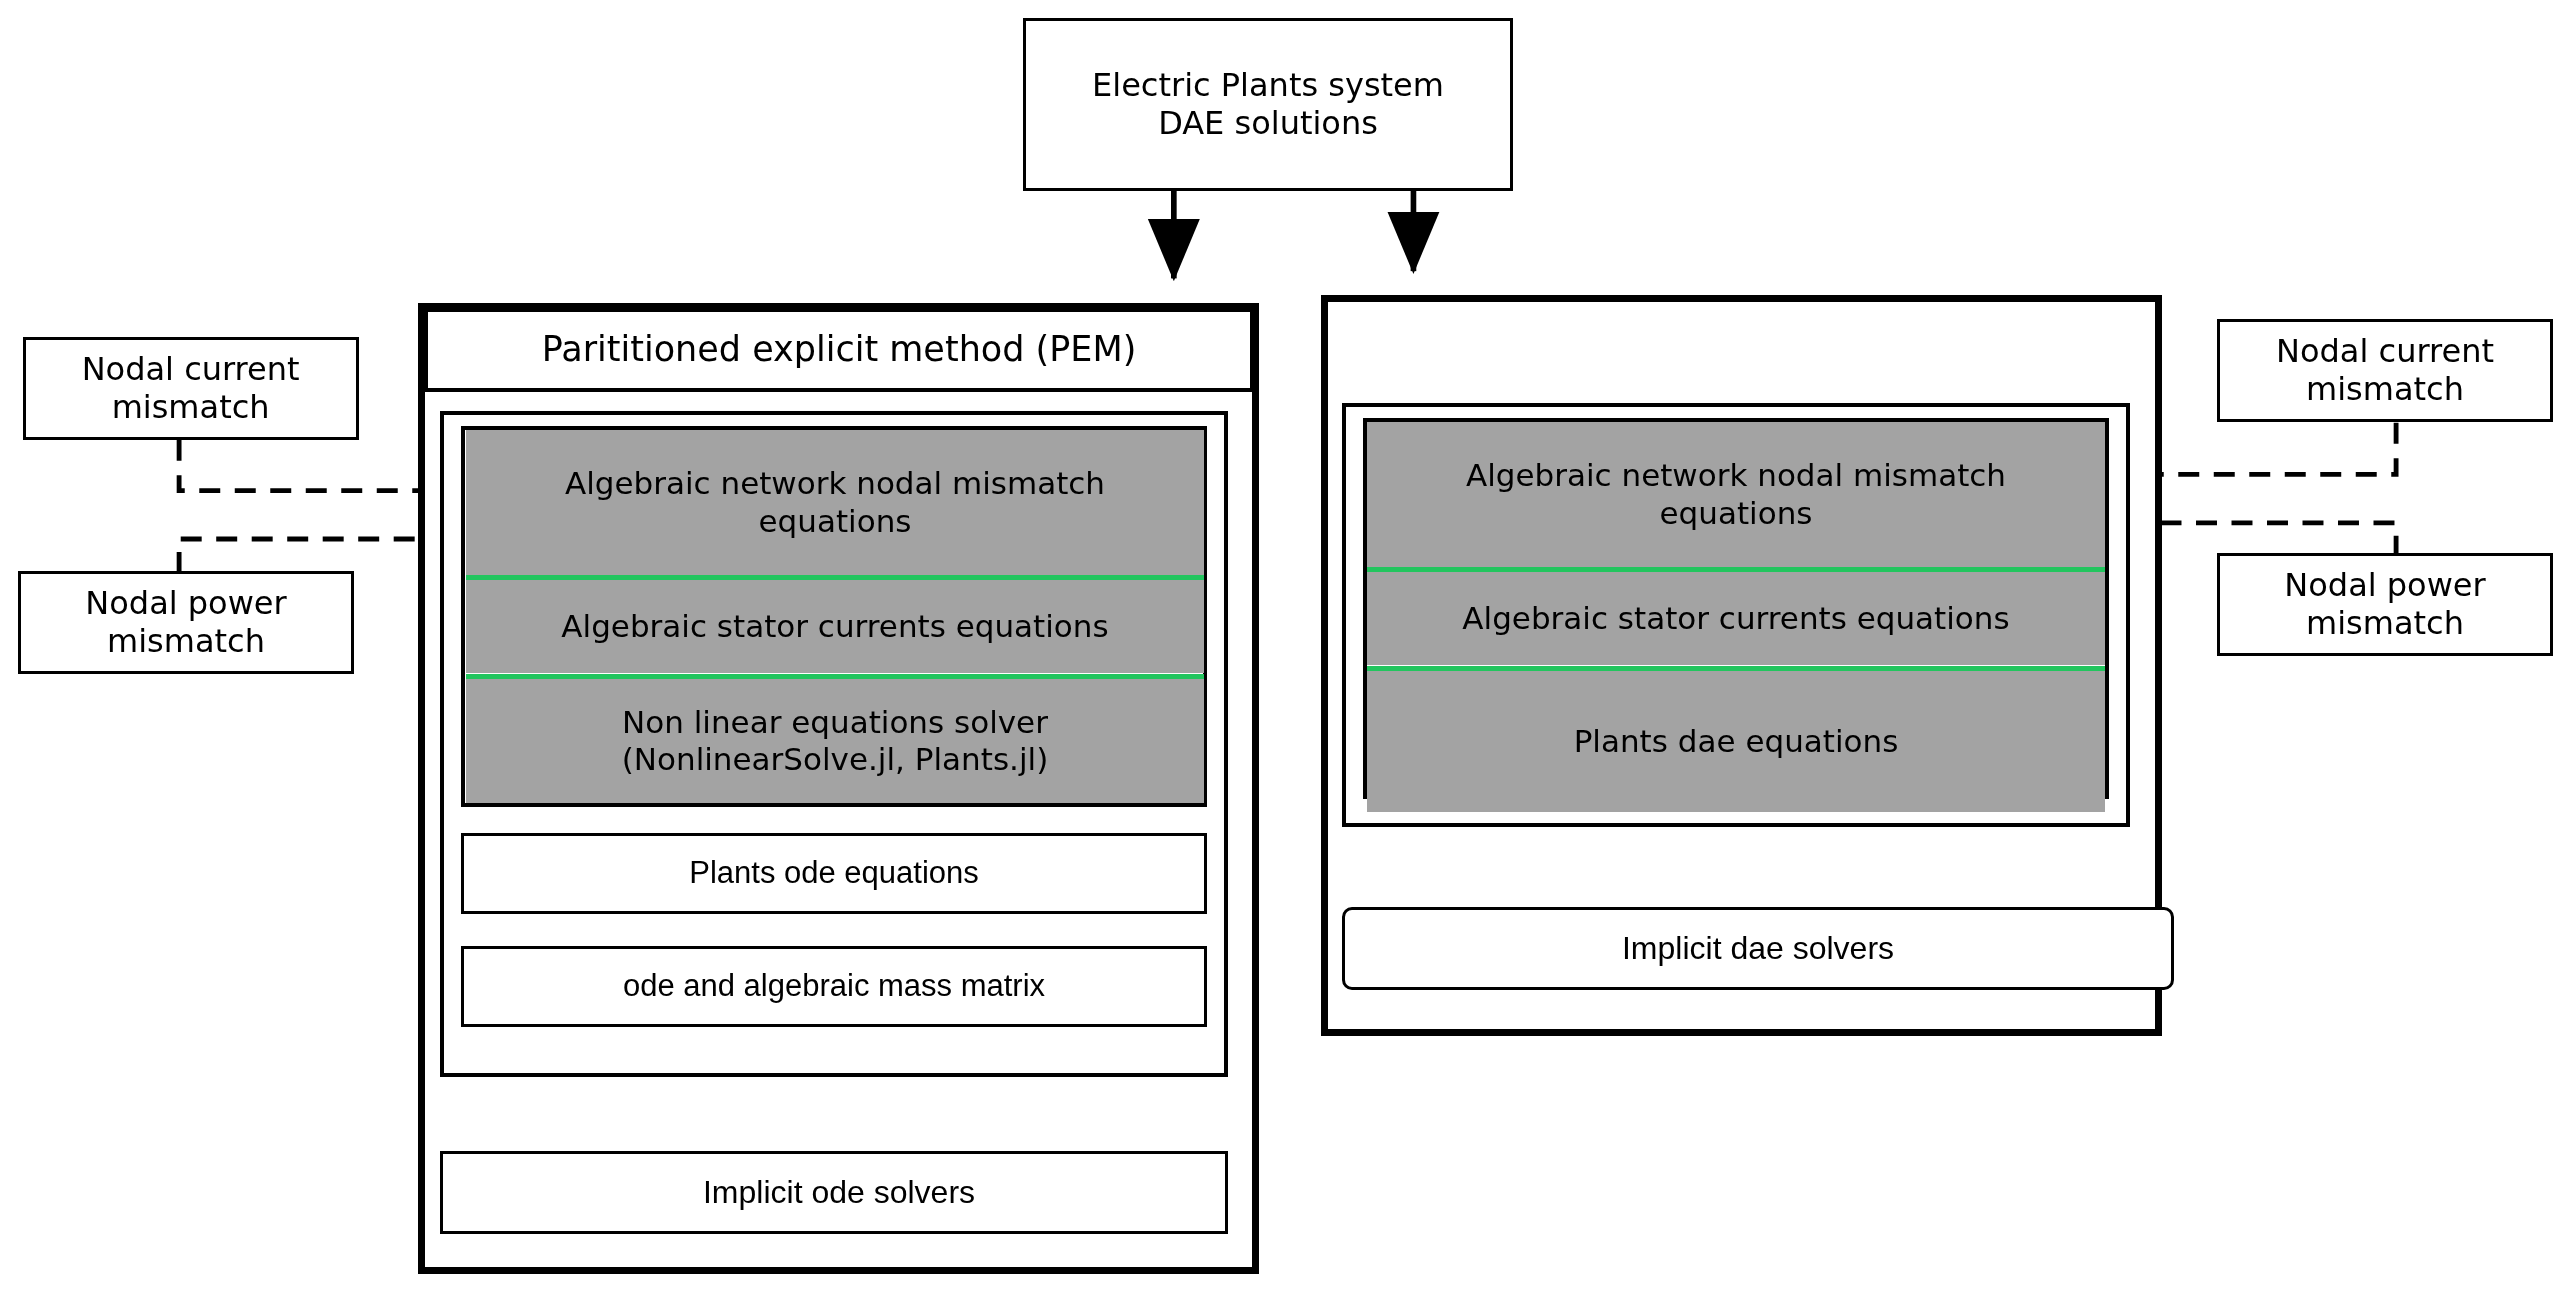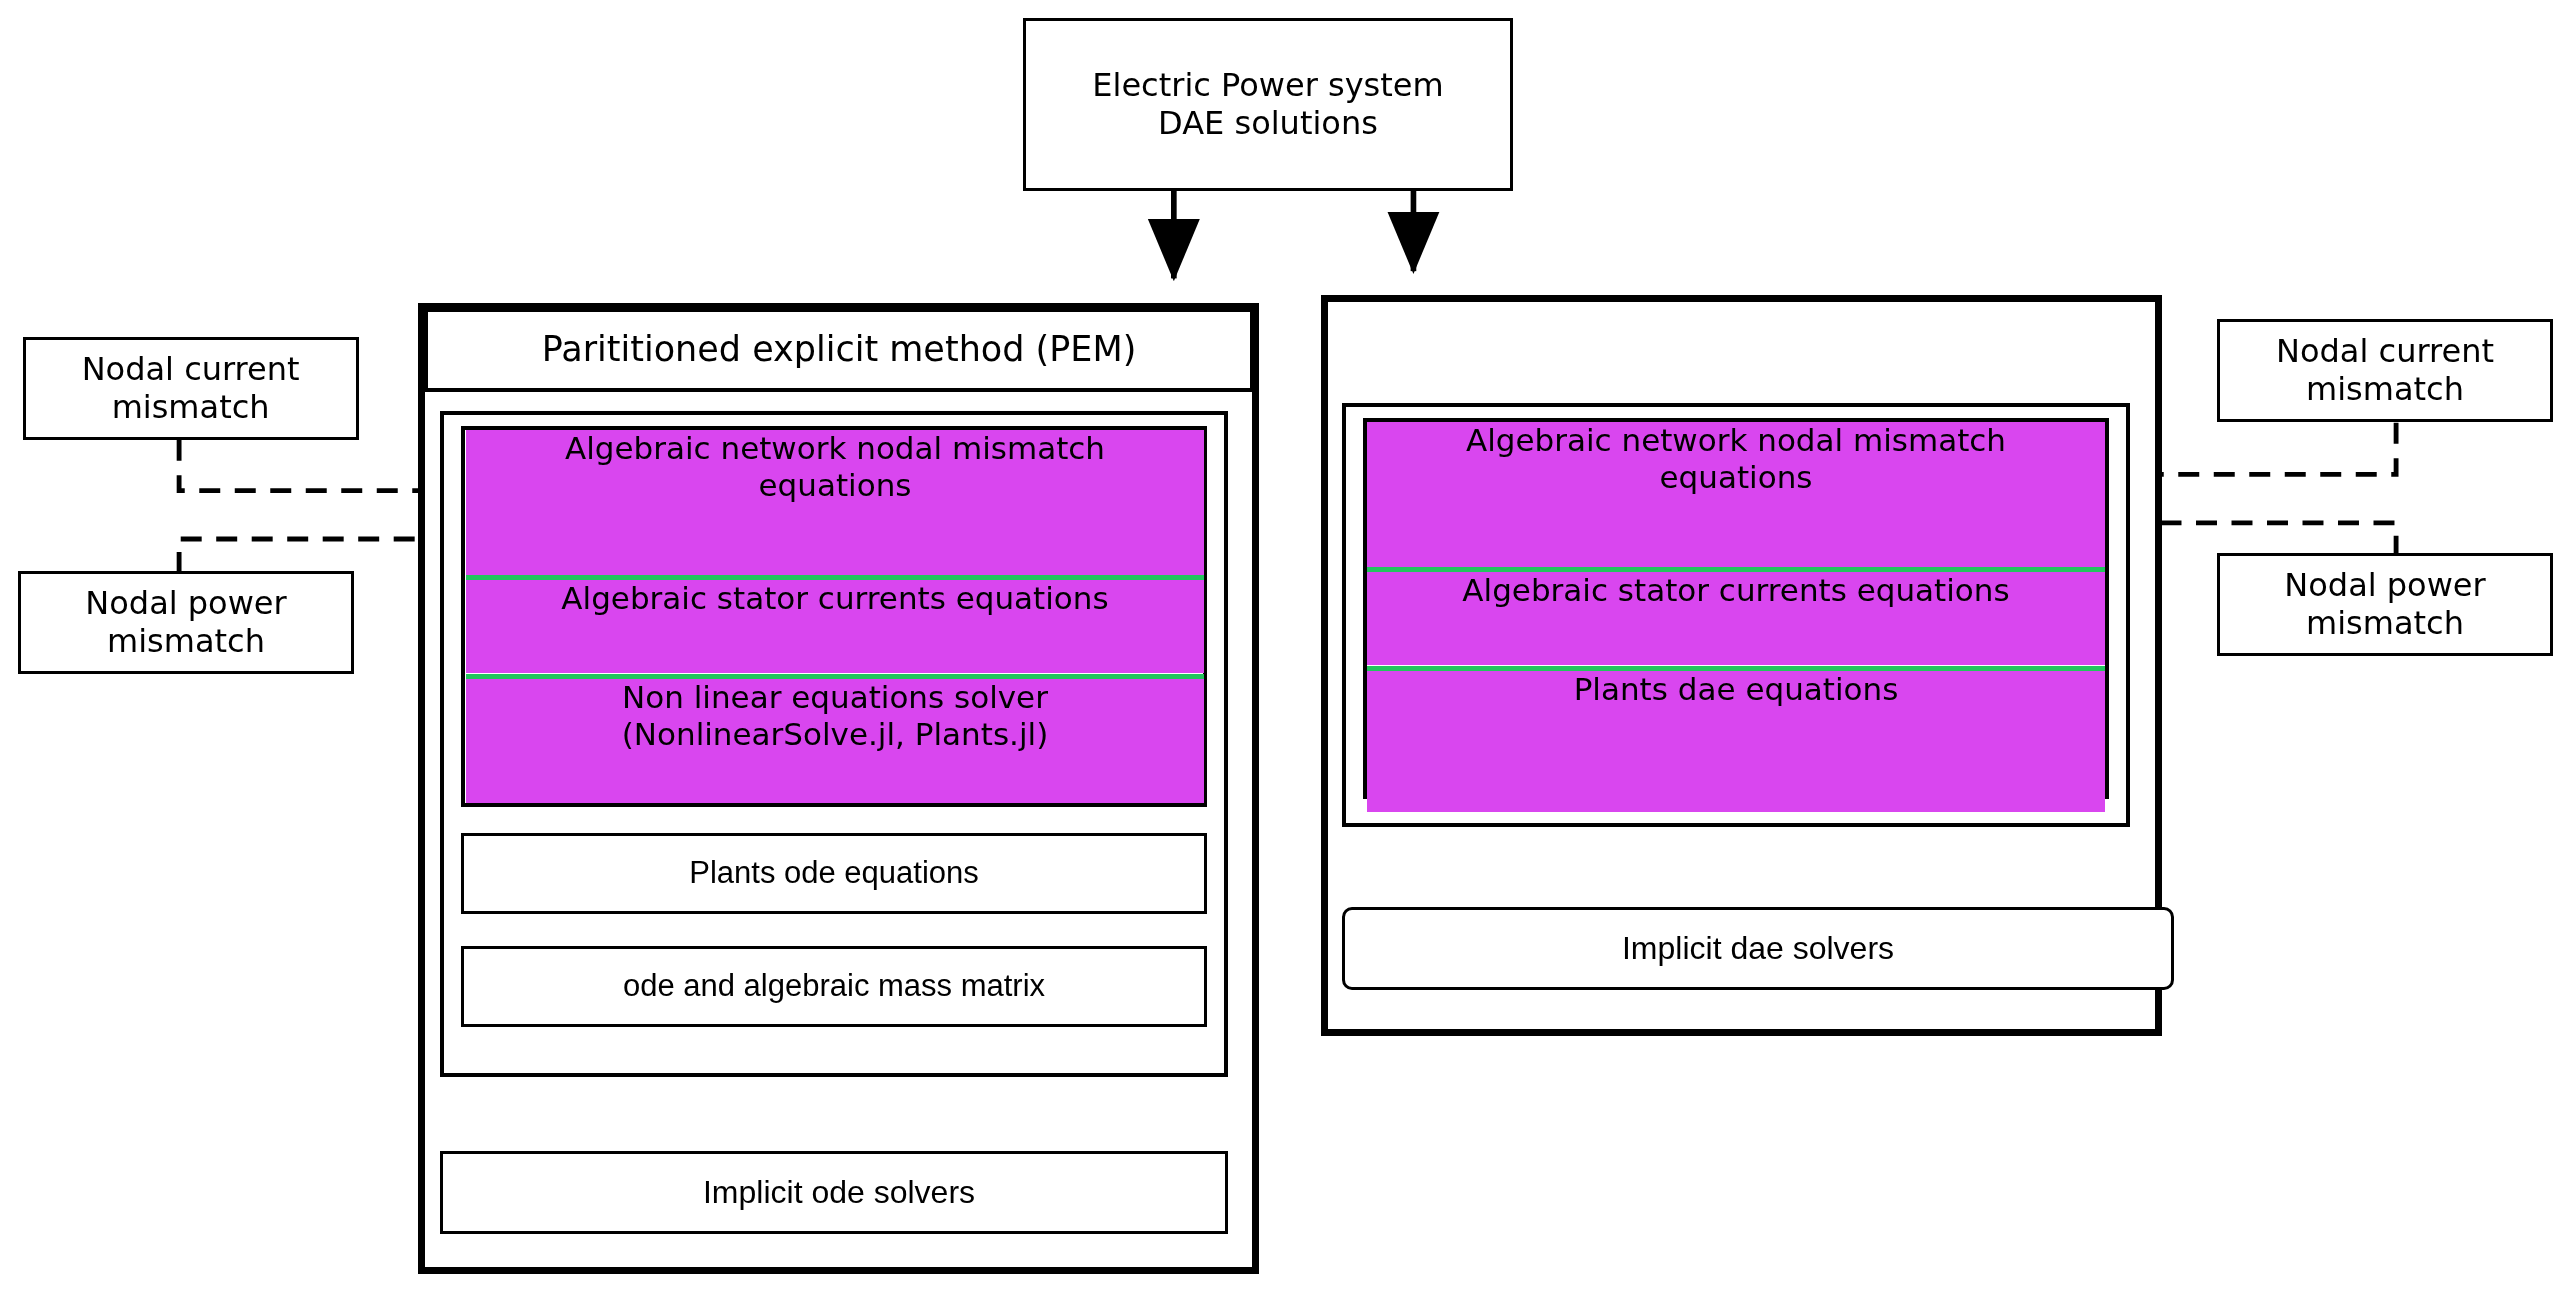--- a/index.html
+++ b/index.html
@@ -15,22 +15,22 @@
   
   .thin{border-width:3.2px;font-size:32px;font-family:"DejaVu Sans",sans-serif;}
 
   
   .frame{border-width:7.3px;}
   .subframe{border-width:4.8px;}
   .group{border-width:4px;}
   .cell{border-width:3.2px;font-family:"Liberation Sans Narrow","Liberation Sans",sans-serif;}
 
   
-  .grouprow{position:absolute;box-sizing:border-box;background:#d946ef;
-            display:flex;justify-content:center;text-align:center;
+  .grouprow{position:absolute;box-sizing:border-box;background:#a3a3a3;
+            display:flex;align-items:center;justify-content:center;text-align:center;
             font-size:31px;line-height:1.2;border:0;}
   .grouprow.sep{border-top:5px solid #22c55e;}
 
   .svglayer{position:absolute;left:0;top:0;width:2576px;height:1295px;pointer-events:none;}
 </style>
 </head>
 <body>
 
 <div id="stage">
 
@@ -72,21 +72,21 @@
       <path d="M2970,524 L2970,588 L2612,588" stroke="#000" stroke-width="6" fill="none" stroke-dasharray="26,18" marker-end="url(#ahL)"></path>
     </g>
 
     <g>
       <path d="M2970,690 L2970,648 L2612,648" stroke="#000" stroke-width="6" fill="none" stroke-dasharray="26,18" marker-end="url(#ahL)"></path>
     </g>
   </svg>
 
   <div class="box thin" style="left:1023px;top:18px;width:490px;height:173px;">
     <span class="t">
-      <span>Electric Power system</span><br>
+      <span>Electric Plants system</span><br>
       <span>DAE solutions</span>
     </span>
   </div>
 
   <div class="box thin" style="left:22.6px;top:337px;width:336px;height:103px;">
     <span class="t">
       <span>Nodal current</span><br>
       <span>mismatch</span>
     </span>
   </div>

